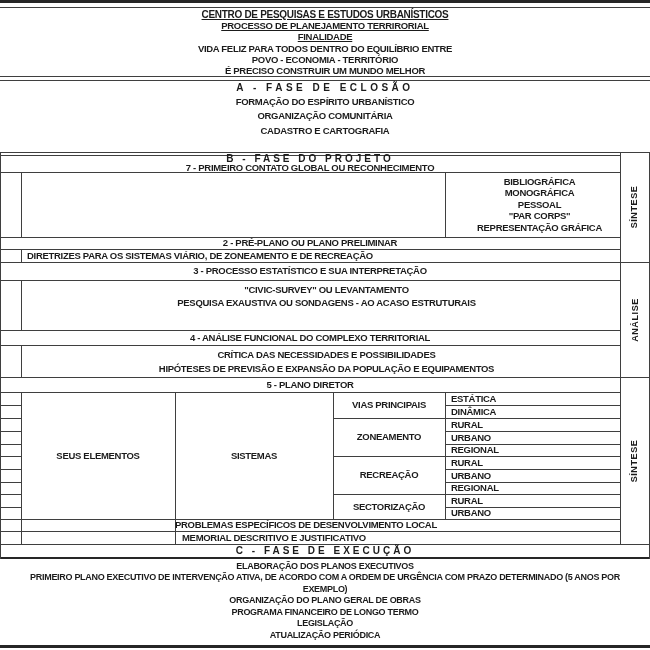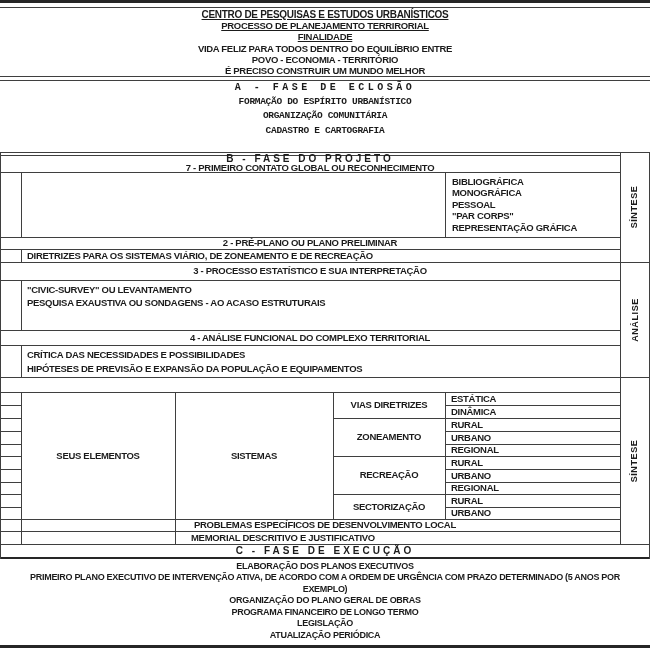--- a/index.html
+++ b/index.html
@@ -5,32 +5,32 @@
   html,body{margin:0;padding:0;background:#e8e8e8;}
   .doc{
     position:relative;width:650px;height:650px;background:#ffffff;
     font-family:"Liberation Sans",sans-serif;color:#1b1b1b;
     font-weight:700;font-size:9.5px;letter-spacing:-0.3px;overflow:hidden;
   }
   .hl,.vl{position:absolute;background:#3f3f3f;display:block;}
   .hl{height:1px;}
   .vl{width:1px;}
   .thick{background:#262626;}
-  .cell{position:absolute;display:flex;line-height:10px;}
+  .cell{position:absolute;display:flex;line-height:10px;align-items:center;}
   .cc{justify-content:center;align-items:center;text-align:left;}
   .vc{align-items:center;}
   .col{flex-direction:column;}
   .jc{justify-content:center;}
   .ttl{font-size:10px;letter-spacing:3.5px;}
   .u{text-decoration:underline;}
   .rot{justify-content:center;align-items:center;}
   .rot span{transform:rotate(-90deg);white-space:nowrap;font-size:9px;letter-spacing:0.6px;}
   .stack>div{display:flex;justify-content:center;align-items:center;text-align:center;}
   .mast>div{height:11.3px;}
-  .pha>div{height:14.2px;font-family:Liberation Mono, monospace;}
+  .pha>div{height:14.2px;}
   .ftr{font-size:9px;}
   .ftr>div{min-height:11.5px;line-height:11.5px;max-width:634px;margin:0 auto;text-align:center;}
 </style>
 </head>
 <body>
 
 <div class="doc">
 
   <i class="hl thick" style="top:0;left:0;width:650px;height:3px"></i>
   <i class="hl" style="top:7px;left:0;width:650px"></i>
@@ -149,30 +149,33 @@
   </div>
 
   <div class="cell cc" style="left:0;top:330px;width:620px;height:15px">
     <span>4 - ANÁLISE FUNCIONAL DO COMPLEXO TERRITORIAL</span>
   </div>
   <div class="cell col" style="left:21px;top:345px;width:599px;height:32px;padding:3px 0 0 6px;line-height:13.5px">
     <div>CRÍTICA DAS NECESSIDADES E POSSIBILIDADES</div>
     <div>HIPÓTESES DE PREVISÃO E EXPANSÃO DA POPULAÇÃO E EQUIPAMENTOS</div>
   </div>
 
+  <div class="cell cc" style="left:0;top:377px;width:620px;height:15px">
+    <span>5 - PLANO DIRETOR</span>
+  </div>
 
   <div class="cell cc" style="left:21px;top:392px;width:154px;height:127px">
     <span>SEUS ELEMENTOS</span>
   </div>
   <div class="cell cc" style="left:175px;top:392px;width:158px;height:127px">
     <span>SISTEMAS</span>
   </div>
 
   <div class="cell cc" style="left:333px;top:392px;width:112px;height:26px">
-    <span>VIAS DIRETRIZES</span>
+    <span>VIAS PRINCIPAIS</span>
   </div>
   <div class="cell cc" style="left:333px;top:418px;width:112px;height:38px">
     <span>ZONEAMENTO</span>
   </div>
   <div class="cell cc" style="left:333px;top:456px;width:112px;height:38px">
     <span>RECREAÇÃO</span>
   </div>
   <div class="cell cc" style="left:333px;top:494px;width:112px;height:25px">
     <span>SECTORIZAÇÃO</span>
   </div>
@@ -201,24 +204,24 @@
   <div class="cell vc" style="left:445px;top:482px;width:175px;height:12px;padding-left:6px">
       <span>REGIONAL</span>
     </div>
   <div class="cell vc" style="left:445px;top:494px;width:175px;height:13px;padding-left:6px">
       <span>RURAL</span>
     </div>
   <div class="cell vc" style="left:445px;top:507px;width:175px;height:12px;padding-left:6px">
       <span>URBANO</span>
     </div>
 
-  <div class="cell vc" style="left:175px;top:519px;width:445px;height:12px;padding-left:19px">
+  <div class="cell vc" style="left:175px;top:519px;width:445px;height:12px;padding-left:0">
     <span>PROBLEMAS ESPECÍFICOS DE DESENVOLVIMENTO LOCAL</span>
   </div>
-  <div class="cell vc" style="left:175px;top:531px;width:445px;height:13px;padding-left:16px">
+  <div class="cell vc" style="left:175px;top:531px;width:445px;height:13px;padding-left:7px">
     <span>MEMORIAL DESCRITIVO E JUSTIFICATIVO</span>
   </div>
 
   <div class="cell rot" style="left:620px;top:152px;width:29px;height:110px">
     <span>SÍNTESE</span>
   </div>
   <div class="cell rot" style="left:620px;top:262px;width:29px;height:115px">
     <span>ANÁLISE</span>
   </div>
   <div class="cell rot" style="left:620px;top:377px;width:29px;height:167px">

